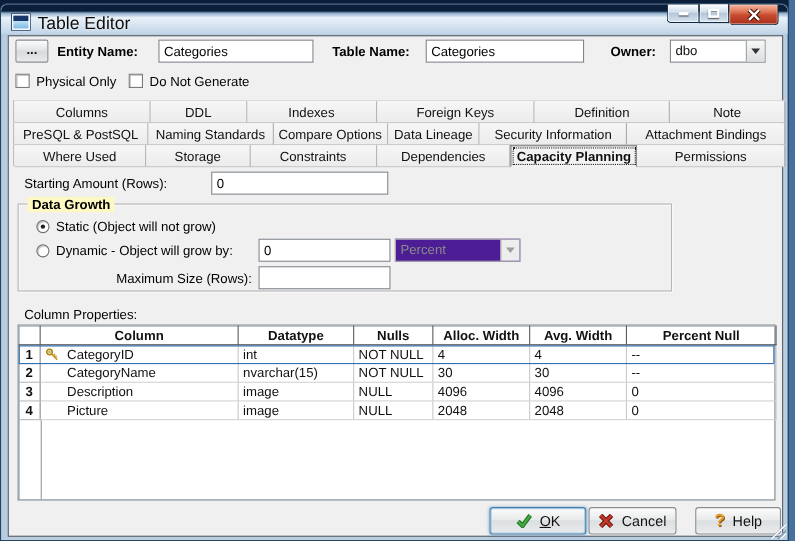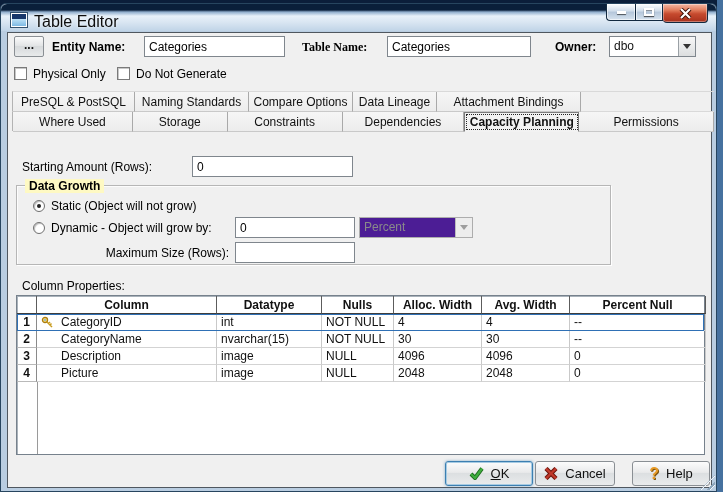--- a/index.html
+++ b/index.html
@@ -124,48 +124,71 @@
           </svg>
         </div>
       </div>
     </div>
 
     <div class="client">
 
       <div class="btn3d" style="left:6px; top:3px; width:30px; height:21px; line-height:17px;">...</div>
       <div class="lbl" style="left:44px; top:7px;">Entity Name:</div>
       <input class="box ro-box" style="left: 136px; top: 3px; width: 141px; height: 21px;" readonly="" value="Categories">
-      <div class="lbl" style="left:294px; top:7px;font-family:Liberation Serif, serif;">Table Name:</div>
+      <div class="lbl" style="left:294px; top:7px;">Table Name:</div>
       <input class="box" style="left: 379px; top: 3px; width: 144px; height: 21px;" value="Categories">
       <div class="lbl" style="left:547px; top:7px;">Owner:</div>
       <div class="combo" style="left:601px; top:3px; width:87px;">
         <span class="val">dbo</span>
         <span class="arrow-btn">
             <span class="tri"></span>
           </span>
       </div>
 
       <div class="checkbox" style="left:6px; top:34px;"></div>
       <div class="lbl-plain" style="left:25px; top:34px;">Physical Only</div>
       <div class="checkbox" style="left:109px; top:34px;"></div>
       <div class="lbl-plain" style="left:128px; top:34px;">Do Not Generate</div>
 
       <div class="tabstrip" id="tabstrip">
           <div class="tab-row">
+            <div class="tab" style="width: 124px;">
+              <span>Columns</span>
+            </div>
+            <div class="tab" style="width: 88px;">
+              <span>DDL</span>
+            </div>
+            <div class="tab" style="width: 118px;">
+              <span>Indexes</span>
+            </div>
+            <div class="tab" style="width: 144px;">
+              <span>Foreign Keys</span>
+            </div>
+            <div class="tab" style="width: 123px;">
+              <span>Definition</span>
+            </div>
+            <div class="tab" style="width: 105px;">
+              <span>Note</span>
+            </div>
+          </div>
+          <div class="tab-row">
             <div class="tab" style="width: 122px;">
               <span>PreSQL &amp; PostSQL</span>
             </div>
             <div class="tab" style="width: 114px;">
               <span>Naming Standards</span>
             </div>
             <div class="tab" style="width: 104px;">
               <span>Compare Options</span>
             </div>
             <div class="tab" style="width: 84px;">
               <span>Data Lineage</span>
+            </div>
+            <div class="tab" style="width: 134px;">
+              <span>Security Information</span>
             </div>
             <div class="tab" style="width: 144px;">
               <span>Attachment Bindings</span>
             </div>
           </div>
           <div class="tab-row">
             <div class="tab" style="width: 120px;">
               <span>Where Used</span>
             </div>
             <div class="tab" style="width: 95px;">

